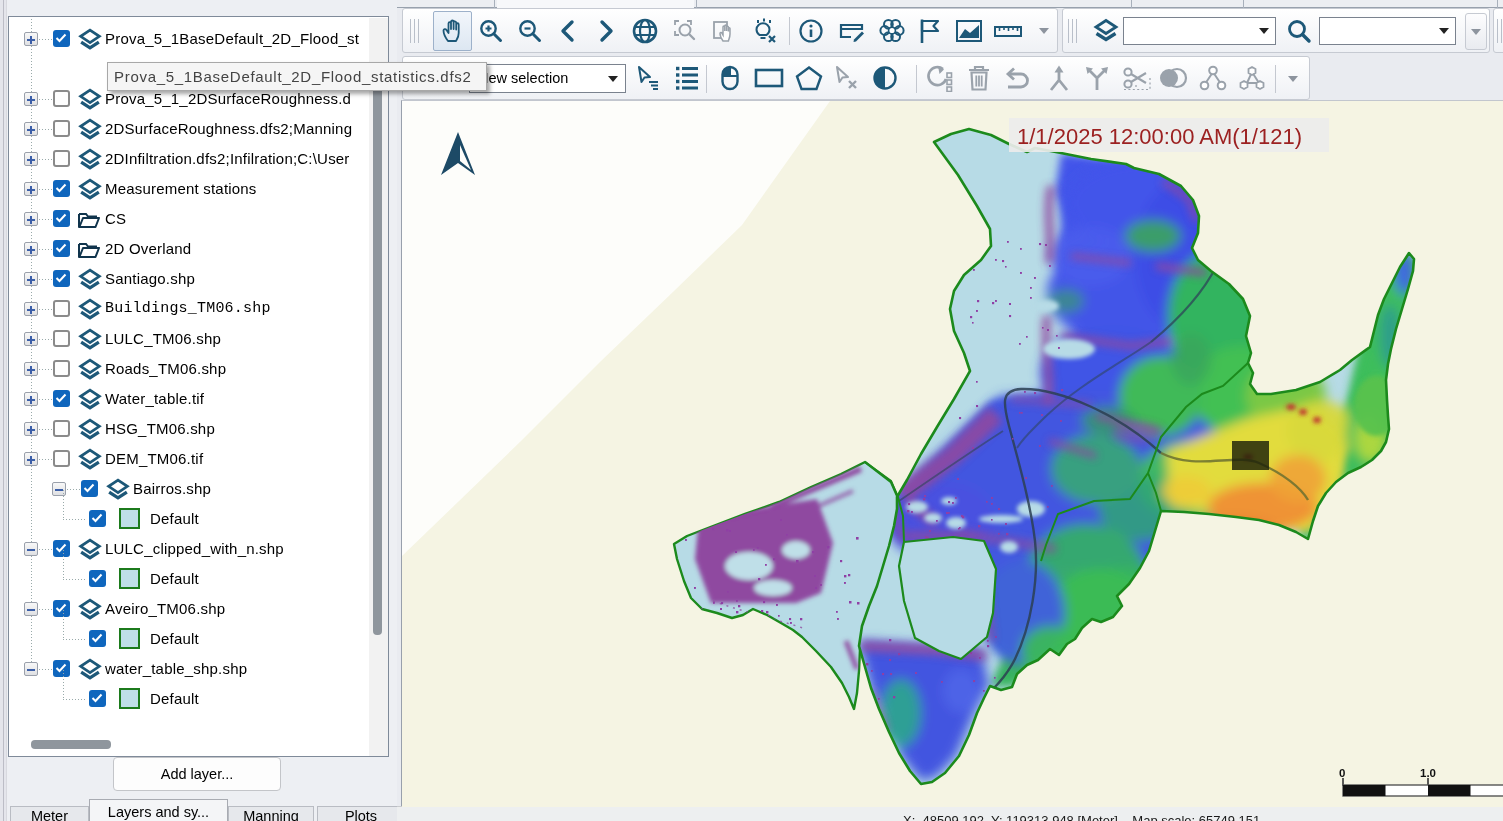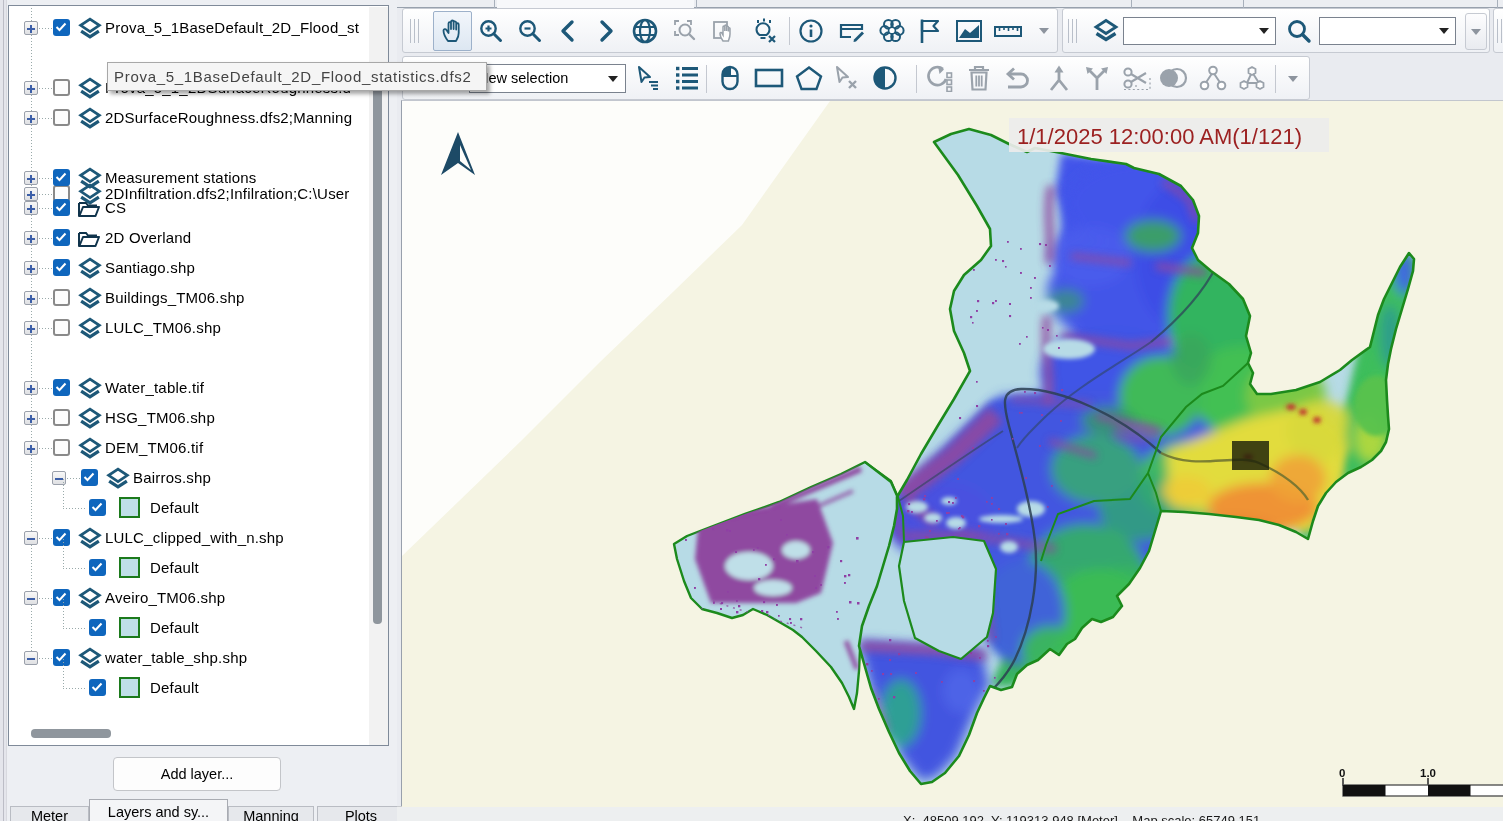--- a/index.html
+++ b/index.html
@@ -2,21 +2,21 @@
 <html><head><meta charset="utf-8"><style>
 html,body{margin:0;padding:0;width:1503px;height:821px;overflow:hidden;
  font-family:"Liberation Sans",sans-serif;background:#e9ebf0;}
 *{box-sizing:border-box;}
 .abs{position:absolute;}
 #root{position:relative;width:1503px;height:821px;}
 
 #lstrip{left:0;top:0;width:7px;height:821px;background:#e4e5eb;border-right:1px solid #d8d9df;}
 #lstrip .ln{position:absolute;left:3px;top:0;width:1px;height:821px;background:#bcbdc6;}
 #dock{left:7px;top:0;width:390px;height:821px;background:#edeff3;}
-#tree{position:absolute;left:1px;top:5px;width:381px;height:741px;background:#fff;
+#tree{position:absolute;left:1px;top:16px;width:381px;height:741px;background:#fff;
  border:1px solid #7f8a99;overflow:hidden;}
 .trow{position:absolute;left:0;height:30px;width:379px;}
 .plus{position:absolute;left:15px;top:8px;width:14px;height:14px;border:1px solid #9aa0ab;
  background:linear-gradient(#f8f8f8,#dfe0e3);border-radius:2px;}
 .plus:before{content:"";position:absolute;left:2px;top:6px;width:8px;height:2px;background:#3c5fa8;}
 .plus.p:after{content:"";position:absolute;left:5px;top:3px;width:2px;height:8px;background:#3c5fa8;}
 .plus:before{left:2px;top:6px;}
 .cb{position:absolute;left:44px;top:6px;width:17px;height:17px;border-radius:3px;}
 .cb.on{background:#0f66bd;}
 .cb.off{background:#fdfdfd;border:2px solid #8a8a8a;}
@@ -94,21 +94,21 @@
         <div class="trow" style="top:97px;">
           <div class="plus p"></div>
           <div class="hdot" style="left:30px;top:15px;width:14px;"></div>
           <div class="cb off"></div>
           <div class="licon"><svg width="26" height="25" viewBox="0 0 24 24">
               <path d="M12 2 L21 8 L12 14 L3 8 Z" fill="none" stroke="#1d5878" stroke-width="2.6" stroke-linejoin="miter"></path>
               <path d="M3.5 13.5 L12 19 L20.5 13.5" fill="none" stroke="#1d5878" stroke-width="3.2"></path>
             </svg></div>
           <div class="lt">2DSurfaceRoughness.dfs2;Manning</div>
         </div>
-        <div class="trow" style="top:127px;margin-top:46px;">
+        <div class="trow" style="top:127px;">
           <div class="plus p"></div>
           <div class="hdot" style="left:30px;top:15px;width:14px;"></div>
           <div class="cb off"></div>
           <div class="licon"><svg width="26" height="25" viewBox="0 0 24 24">
               <path d="M12 2 L21 8 L12 14 L3 8 Z" fill="none" stroke="#1d5878" stroke-width="2.6" stroke-linejoin="miter"></path>
               <path d="M3.5 13.5 L12 19 L20.5 13.5" fill="none" stroke="#1d5878" stroke-width="3.2"></path>
             </svg></div>
           <div class="lt">2DInfiltration.dfs2;Infilration;C:\User</div>
         </div>
         <div class="trow" style="top:187px;">
@@ -160,39 +160,49 @@
             <svg width="12" height="10" viewBox="0 0 12 10">
               <path d="M1.5 5 L4.5 8 L10.5 1.5" fill="none" stroke="#fff" stroke-width="2"></path>
             </svg>
           </div>
           <div class="licon"><svg width="26" height="25" viewBox="0 0 24 24">
               <path d="M12 2 L21 8 L12 14 L3 8 Z" fill="none" stroke="#1d5878" stroke-width="2.6" stroke-linejoin="miter"></path>
               <path d="M3.5 13.5 L12 19 L20.5 13.5" fill="none" stroke="#1d5878" stroke-width="3.2"></path>
             </svg></div>
           <div class="lt">Santiago.shp</div>
         </div>
-        <div class="trow" style="top:277px;">
+        <div class="trow" style="top:277px;font-family:Liberation Mono, monospace;">
           <div class="plus p"></div>
           <div class="hdot" style="left:30px;top:15px;width:14px;"></div>
           <div class="cb off"></div>
           <div class="licon"><svg width="26" height="25" viewBox="0 0 24 24">
               <path d="M12 2 L21 8 L12 14 L3 8 Z" fill="none" stroke="#1d5878" stroke-width="2.6" stroke-linejoin="miter"></path>
               <path d="M3.5 13.5 L12 19 L20.5 13.5" fill="none" stroke="#1d5878" stroke-width="3.2"></path>
             </svg></div>
           <div class="lt">Buildings_TM06.shp</div>
         </div>
         <div class="trow" style="top:307px;text-align:center;">
           <div class="plus p"></div>
           <div class="hdot" style="left:30px;top:15px;width:14px;"></div>
           <div class="cb off"></div>
           <div class="licon"><svg width="26" height="25" viewBox="0 0 24 24">
               <path d="M12 2 L21 8 L12 14 L3 8 Z" fill="none" stroke="#1d5878" stroke-width="2.6" stroke-linejoin="miter"></path>
               <path d="M3.5 13.5 L12 19 L20.5 13.5" fill="none" stroke="#1d5878" stroke-width="3.2"></path>
             </svg></div>
           <div class="lt">LULC_TM06.shp</div>
+        </div>
+        <div class="trow" style="top:337px;">
+          <div class="plus p"></div>
+          <div class="hdot" style="left:30px;top:15px;width:14px;"></div>
+          <div class="cb off"></div>
+          <div class="licon"><svg width="26" height="25" viewBox="0 0 24 24">
+              <path d="M12 2 L21 8 L12 14 L3 8 Z" fill="none" stroke="#1d5878" stroke-width="2.6" stroke-linejoin="miter"></path>
+              <path d="M3.5 13.5 L12 19 L20.5 13.5" fill="none" stroke="#1d5878" stroke-width="3.2"></path>
+            </svg></div>
+          <div class="lt">Roads_TM06.shp</div>
         </div>
         <div class="trow" style="top:367px;text-align:center;">
           <div class="plus p"></div>
           <div class="hdot" style="left:30px;top:15px;width:14px;"></div>
           <div class="cb on">
             <svg width="12" height="10" viewBox="0 0 12 10">
               <path d="M1.5 5 L4.5 8 L10.5 1.5" fill="none" stroke="#fff" stroke-width="2"></path>
             </svg>
           </div>
           <div class="licon"><svg width="26" height="25" viewBox="0 0 24 24">

